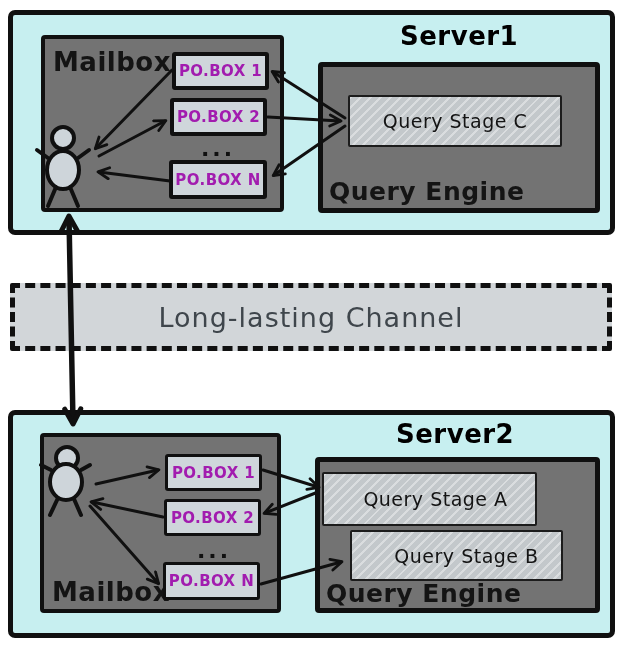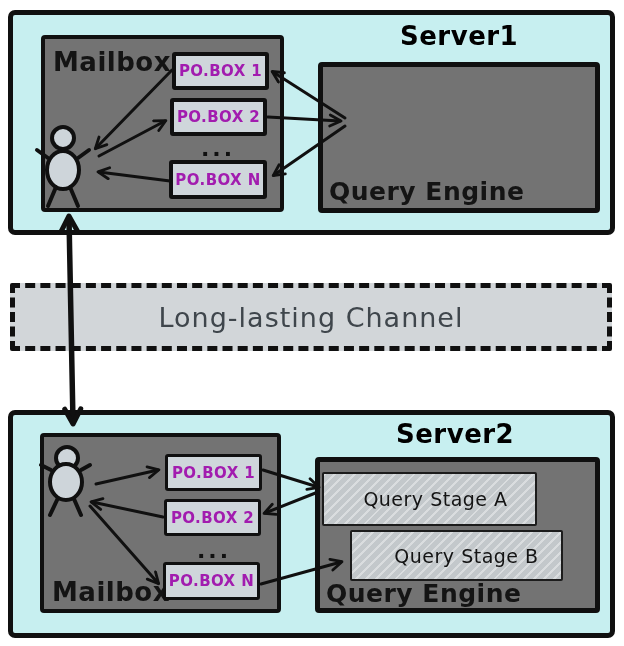--- a/index.html
+++ b/index.html
@@ -63,20 +63,21 @@
     <div class="abs panel-label" style="left:8px;top:10px;">Mailbox</div>
   </div>
   <div class="abs pobox" style="left:172px;top:52px;width:97px;height:38px;">PO.BOX 1</div>
   <div class="abs pobox" style="left:170px;top:98px;width:97px;height:38px;">PO.BOX 2</div>
   <div class="abs dots" style="left:201px;top:138px;">...</div>
   <div class="abs pobox" style="left:169px;top:160px;width:98px;height:39px;">PO.BOX N</div>
 
   <div class="abs panel" style="left:310px;top:62px;width:282px;height:151px;border-width:5px;">
     <div class="abs panel-label" style="left:6px;bottom:4px;font-size:25px;">Query Engine</div>
   </div>
+  <div class="abs stage" style="left:348px;top:95px;width:214px;height:52px;">Query Stage C</div>
 
   <div class="abs channel" style="left:10px;top:283px;width:602px;height:68px;">
     <div class="channel-label">Long-lasting Channel</div>
   </div>
 
   <div class="abs server" style="left:8px;top:410px;width:607px;height:228px;">
     <div class="abs server-label" style="right:14px;top:6px;width:200px;">Server2</div>
   </div>
 
   <div class="abs panel" style="left:32px;top:433px;width:241px;height:180px;">

